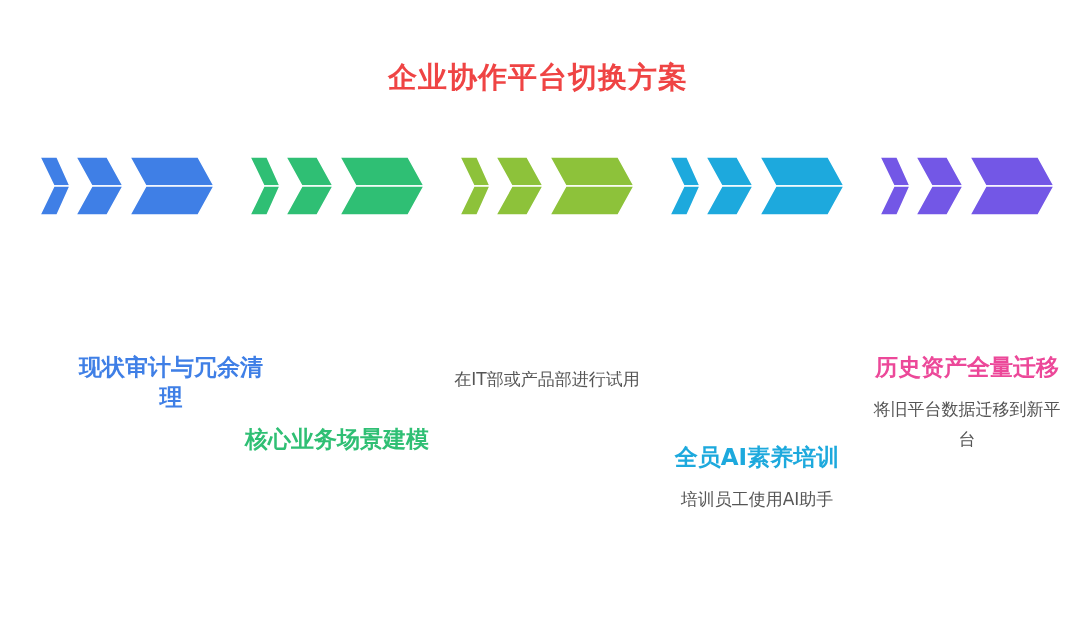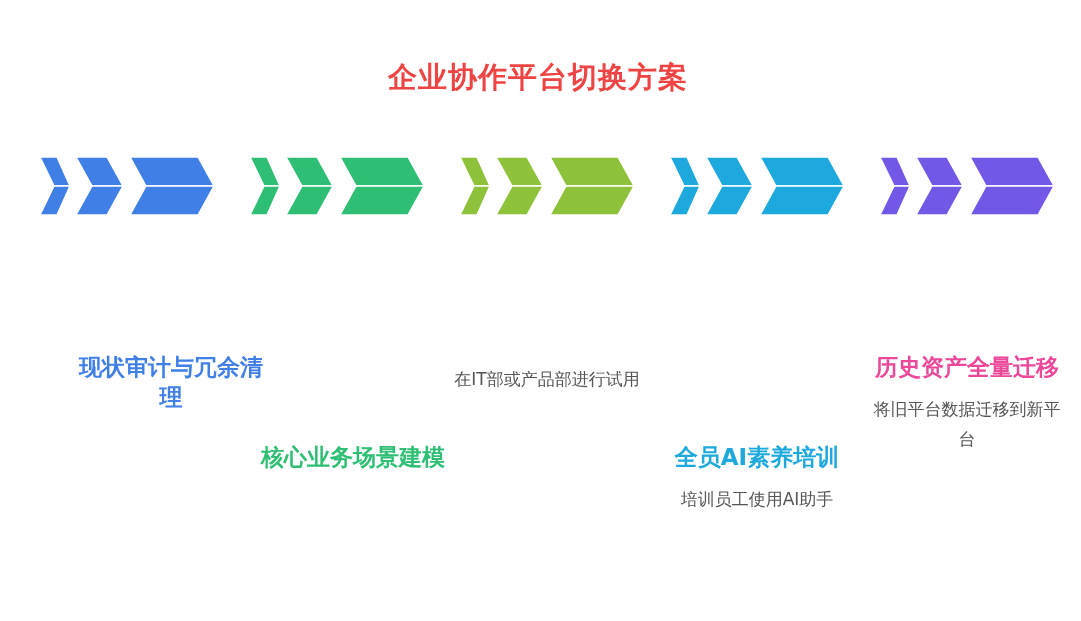--- a/index.html
+++ b/index.html
@@ -64,21 +64,21 @@
     <polygon points="76,157 107,157 123,186 92,186"></polygon>
       <polygon points="92,186 123,186 107,215 76,215"></polygon>
     <polygon points="130,157 198,157 214,186 146,186"></polygon>
       <polygon points="146,186 214,186 198,215 130,215"></polygon>
   </g>
 </svg>
 
 <div class="stage" style="left:32px; top:352px;margin-left:44px;">
   <div class="stage-title" style="color:#3F7FE6">现状审计与冗余清理</div>
 </div>
-<div class="stage" style="left:242px; top:442px;margin-left:16px;">
+<div class="stage" style="left:242px; top:424px;">
   <div class="stage-title" style="color:#2FBF74">核心业务场景建模</div>
 </div>
 <div class="stage" style="left:452px; top:352px;">
   <div class="stage-desc">在IT部或产品部进行试用</div>
 </div>
 <div class="stage" style="left:662px; top:442px;">
   <div class="stage-title" style="color:#1DA9DD">全员AI素养培训</div>
   <div class="stage-desc">培训员工使用AI助手</div>
 </div>
 <div class="stage" style="left:872px; top:352px;">

